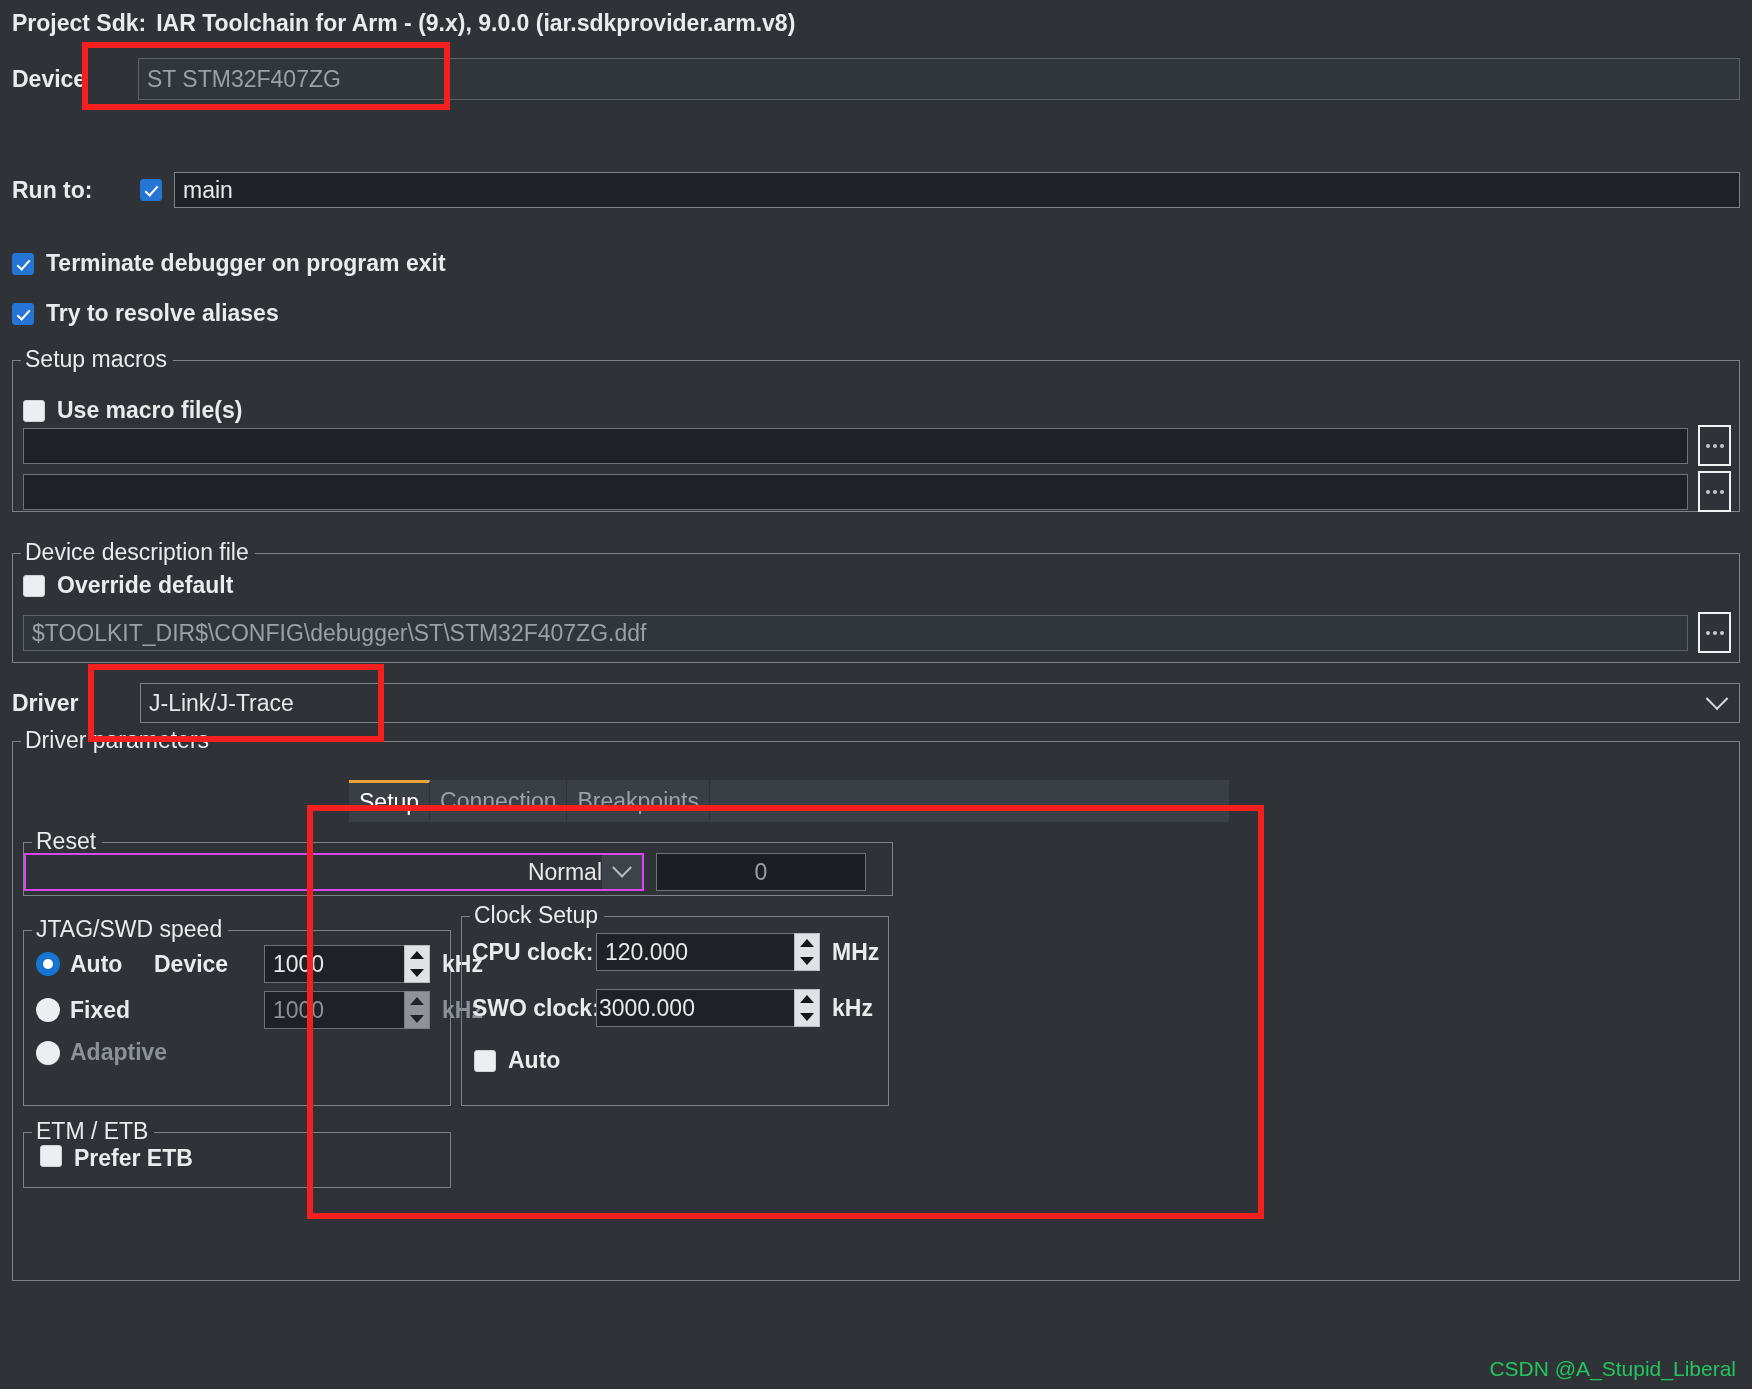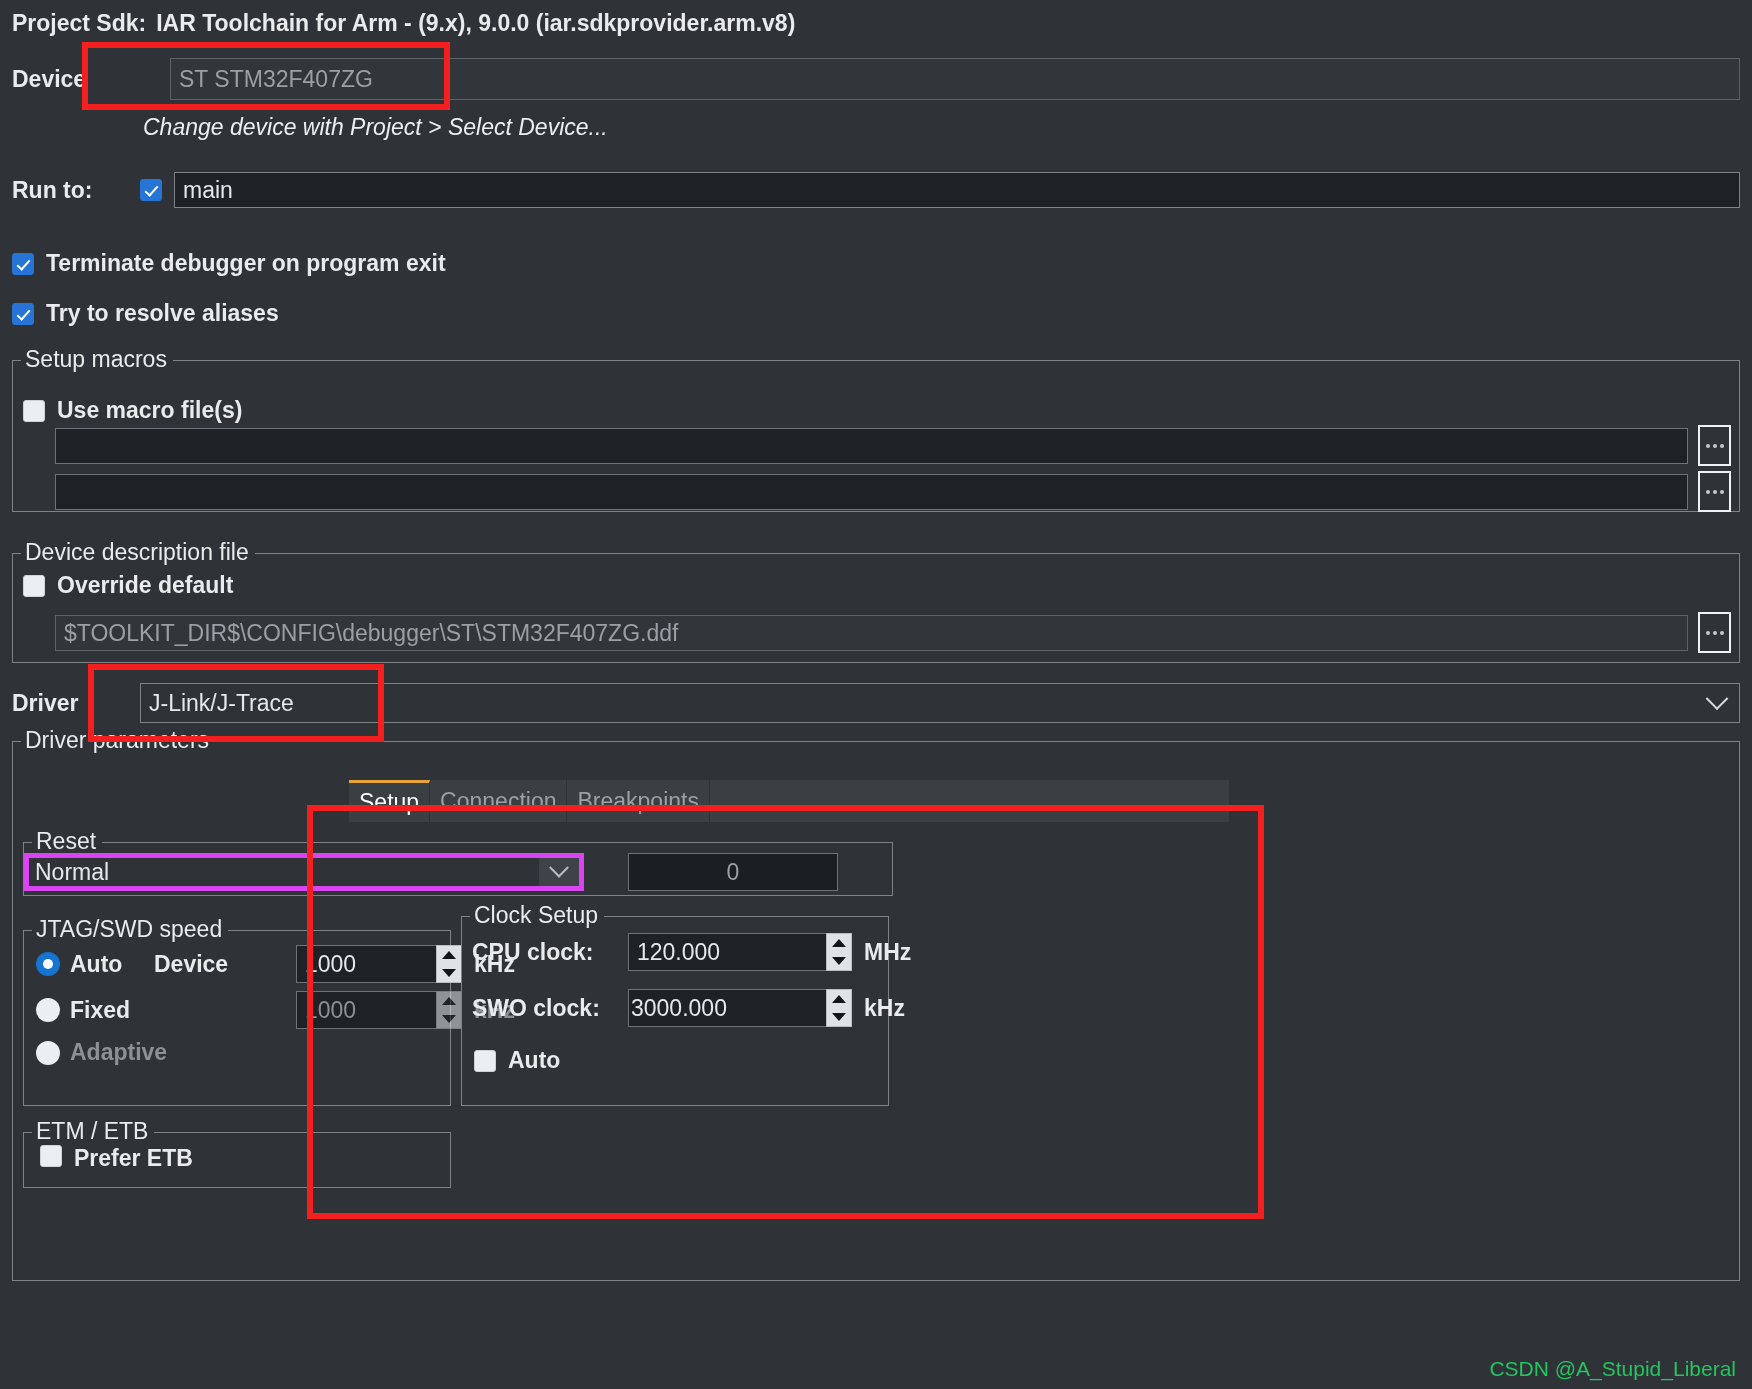--- a/index.html
+++ b/index.html
@@ -37,21 +37,20 @@
     background: #1e2226;
     border: 1px solid #6d7378;
     height: 40px;
     line-height: 38px;
     padding: 0 8px;
     color: #e6e8ea;
     font-size: 23px;
     box-sizing: border-box;
     overflow: hidden;
     white-space: nowrap;
-    margin-left: 32px;
   }
   .tinput.readonly { color: #9aa0a6; background:#34383c; }
   .tinput.empty { background:#1e2226; }
 
   
   .cb {
     width: 22px; height: 22px;
     box-sizing: border-box;
     border-radius: 3px;
     display: inline-block;
@@ -191,21 +190,20 @@
   <div class="row" style="position:absolute; left:12px; top:10px; gap:10px;">
     <span class="lbl">Project Sdk:</span>
     <span class="lbl">IAR Toolchain for Arm - (9.x), 9.0.0 (iar.sdkprovider.arm.v8)</span>
   </div>
 
   <div class="row" style="position:absolute; left:12px; top:58px; right:12px;">
     <span class="lbl" style="width:126px;">Device</span>
     <div class="tinput readonly" style="flex:1; height:42px; line-height:40px; background:#31363a; border-color:#5c6368;">ST STM32F407ZG</div>
   </div>
 
-  <div style="position:absolute; left:143px; top:114px; font-style:italic; color:#eceff1;">Change device with Project &gt; Select Device...</div>
 
   <div class="row" style="position:absolute; left:12px; top:172px; right:12px; gap:0;">
     <span class="lbl" style="width:128px;">Run to:</span>
     <span class="cb on"></span>
     <div class="tinput" style="flex:1; margin-left:12px; height:36px; line-height:34px; border-color:#7d8488;">main</div>
   </div>
 
   <div class="row" style="position:absolute; left:12px; top:250px; gap:12px;">
     <span class="cb on"></span>
     <span class="lbl">Terminate debugger on program exit</span>
@@ -279,22 +277,22 @@
       <div class="tab active">Setup</div>
       <div class="tab">Connection</div>
       <div class="tab">Breakpoints</div>
       <div class="tabfill"></div>
     </div>
 
     <div class="group" style="position:absolute; left:10px; top:100px; width:870px; height:54px;">
       <span class="glegend">Reset</span>
 
       <div style="position:absolute; left:0px; top:10px; display:flex; align-items:center; gap:12px; width:870px;">
-        <div style="width:560px; height:38px; border:5px solid #d946ef; background:#2f3337;
-                    display:flex; align-items:center; box-sizing:border-box;">
+        <div style="width:620px; height:38px; border:2px solid #d946ef; background:#2f3337;
+                    display:flex; align-items:center; box-sizing:border-box;text-align:right;">
           <span style="flex:1; padding-left:6px;">Normal</span>
           <span style="width:40px; height:100%; background:#3e4349; display:flex; align-items:center; justify-content:center;">
             <span class="chev" style="width:12px;height:12px;border-color:#b6bbbf;"></span>
           </span>
         </div>
         <div class="tinput" style="width:210px; height:38px; line-height:36px; text-align:center; background:#1b1f23; color:#9aa0a6;">0</div>
       </div>
     </div>
 
     <div class="group" style="position:absolute; left:10px; top:188px; width:428px; height:176px;">

